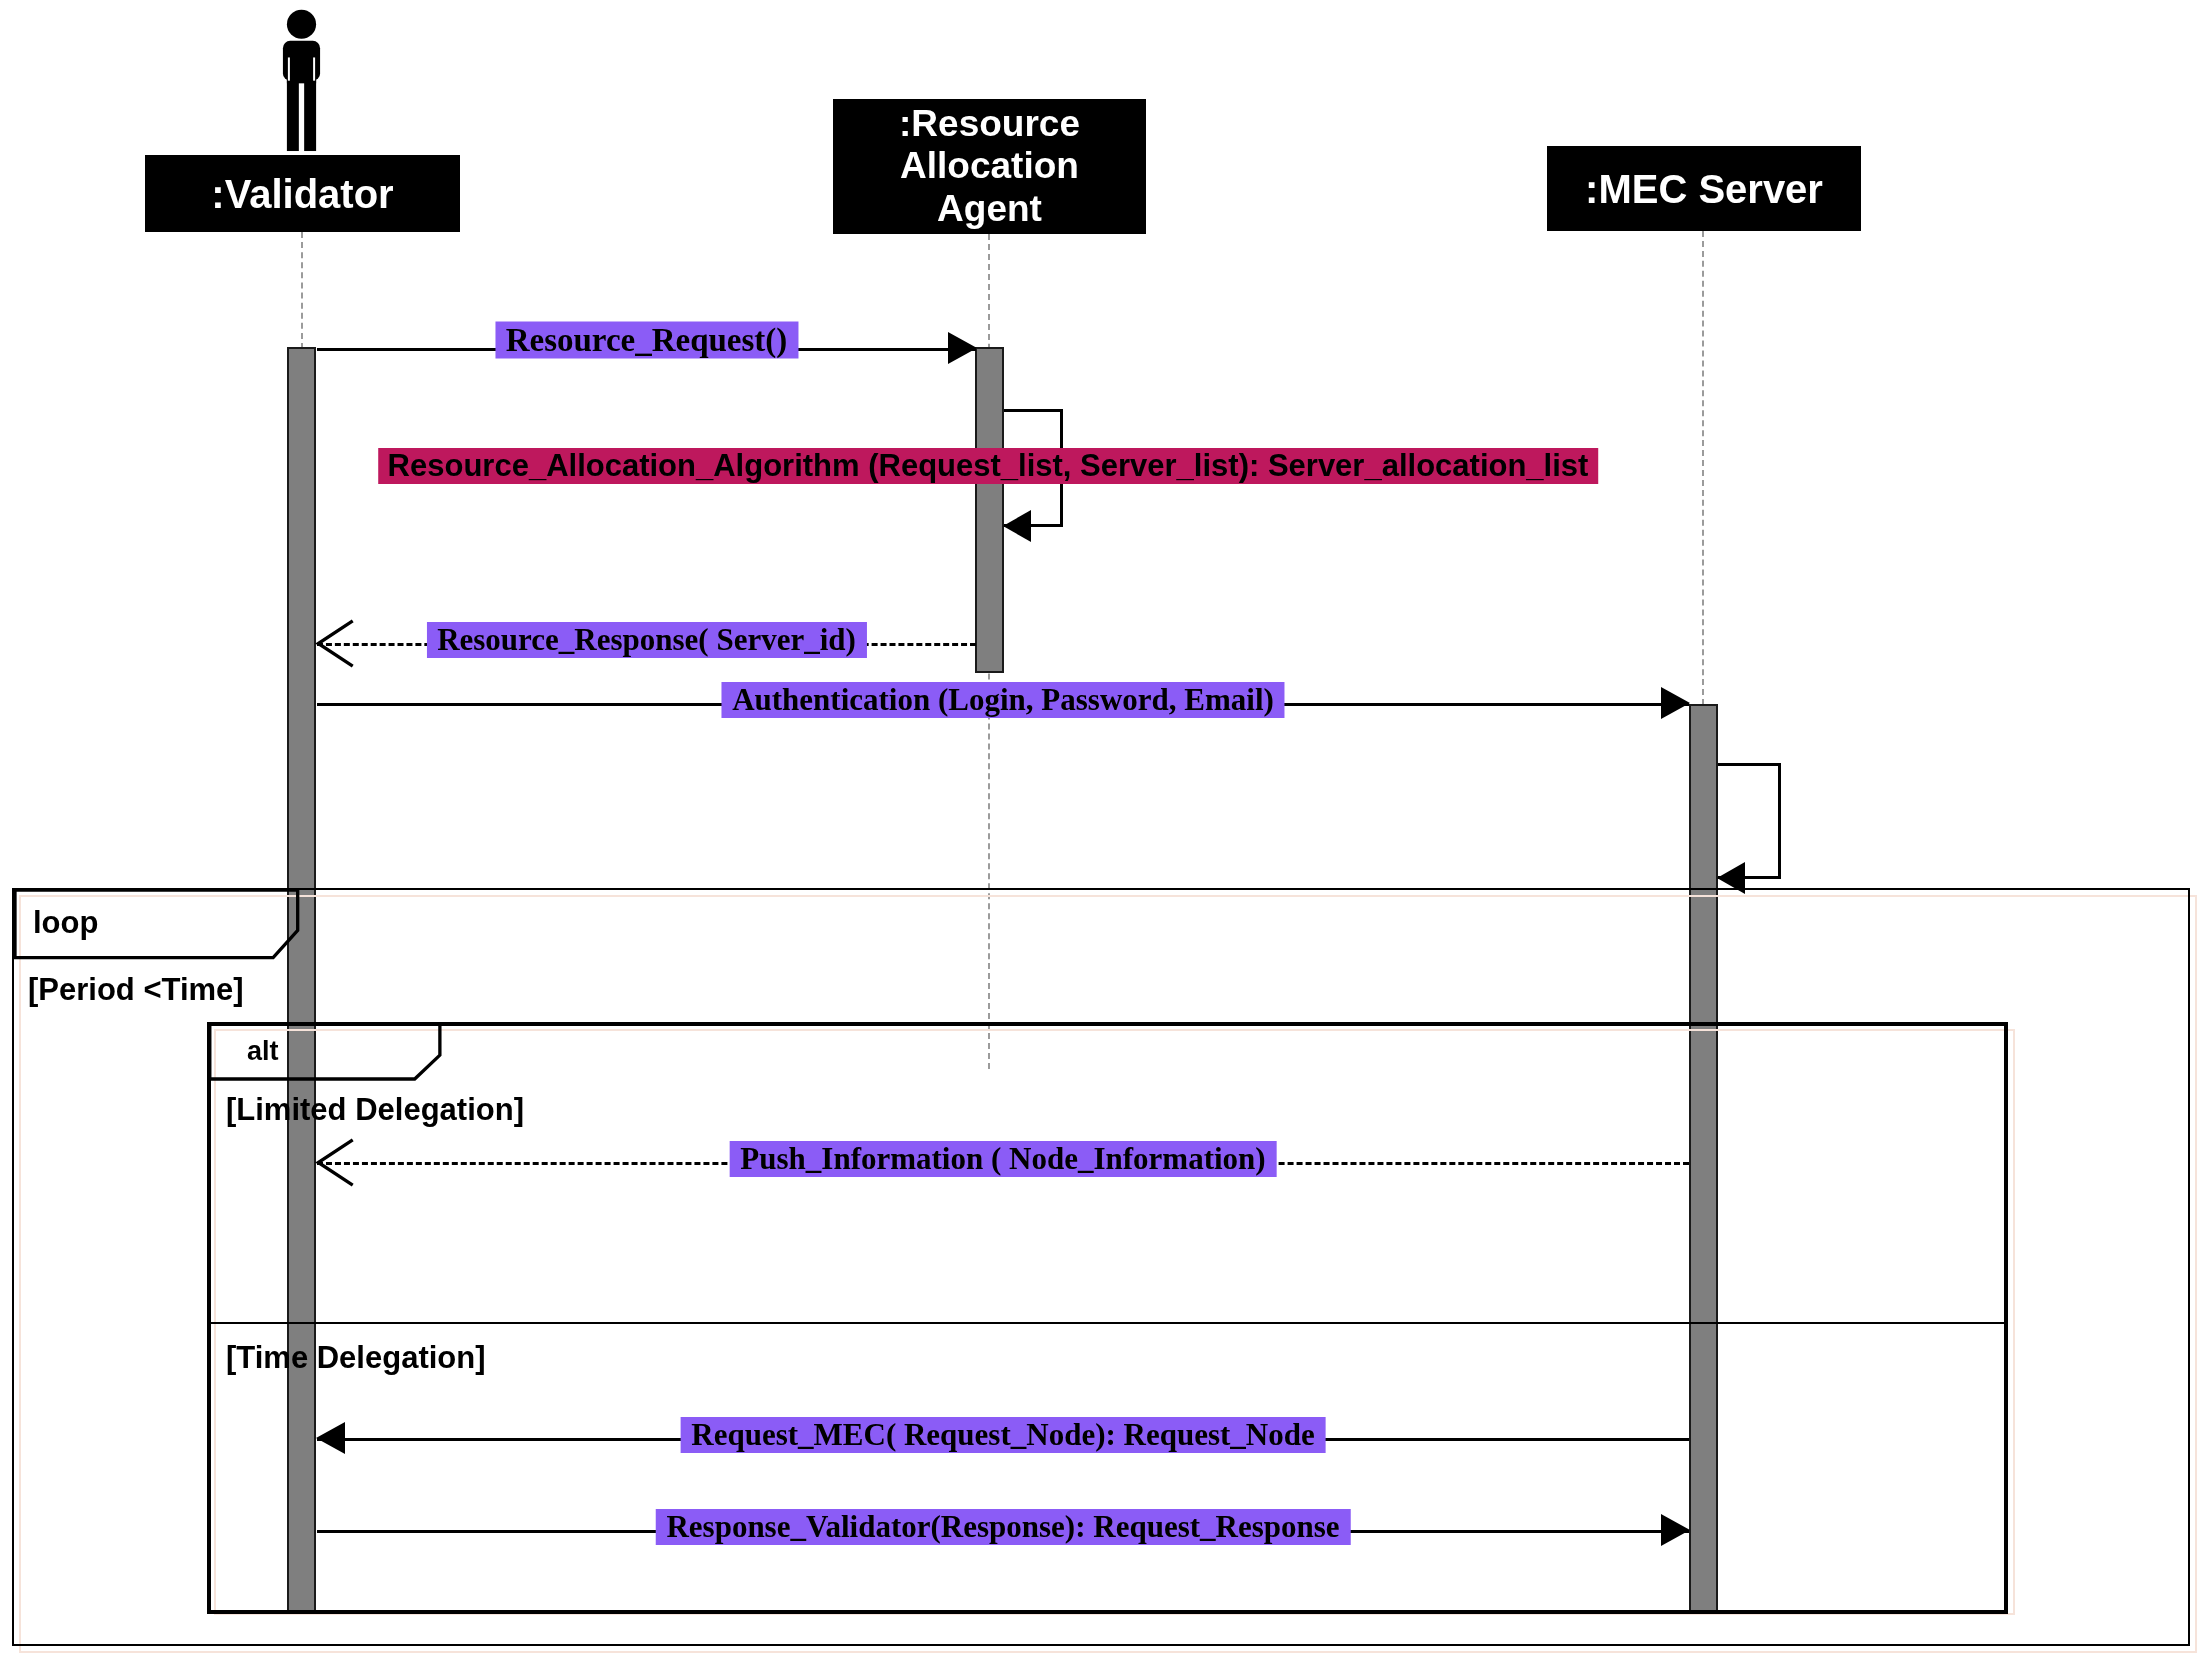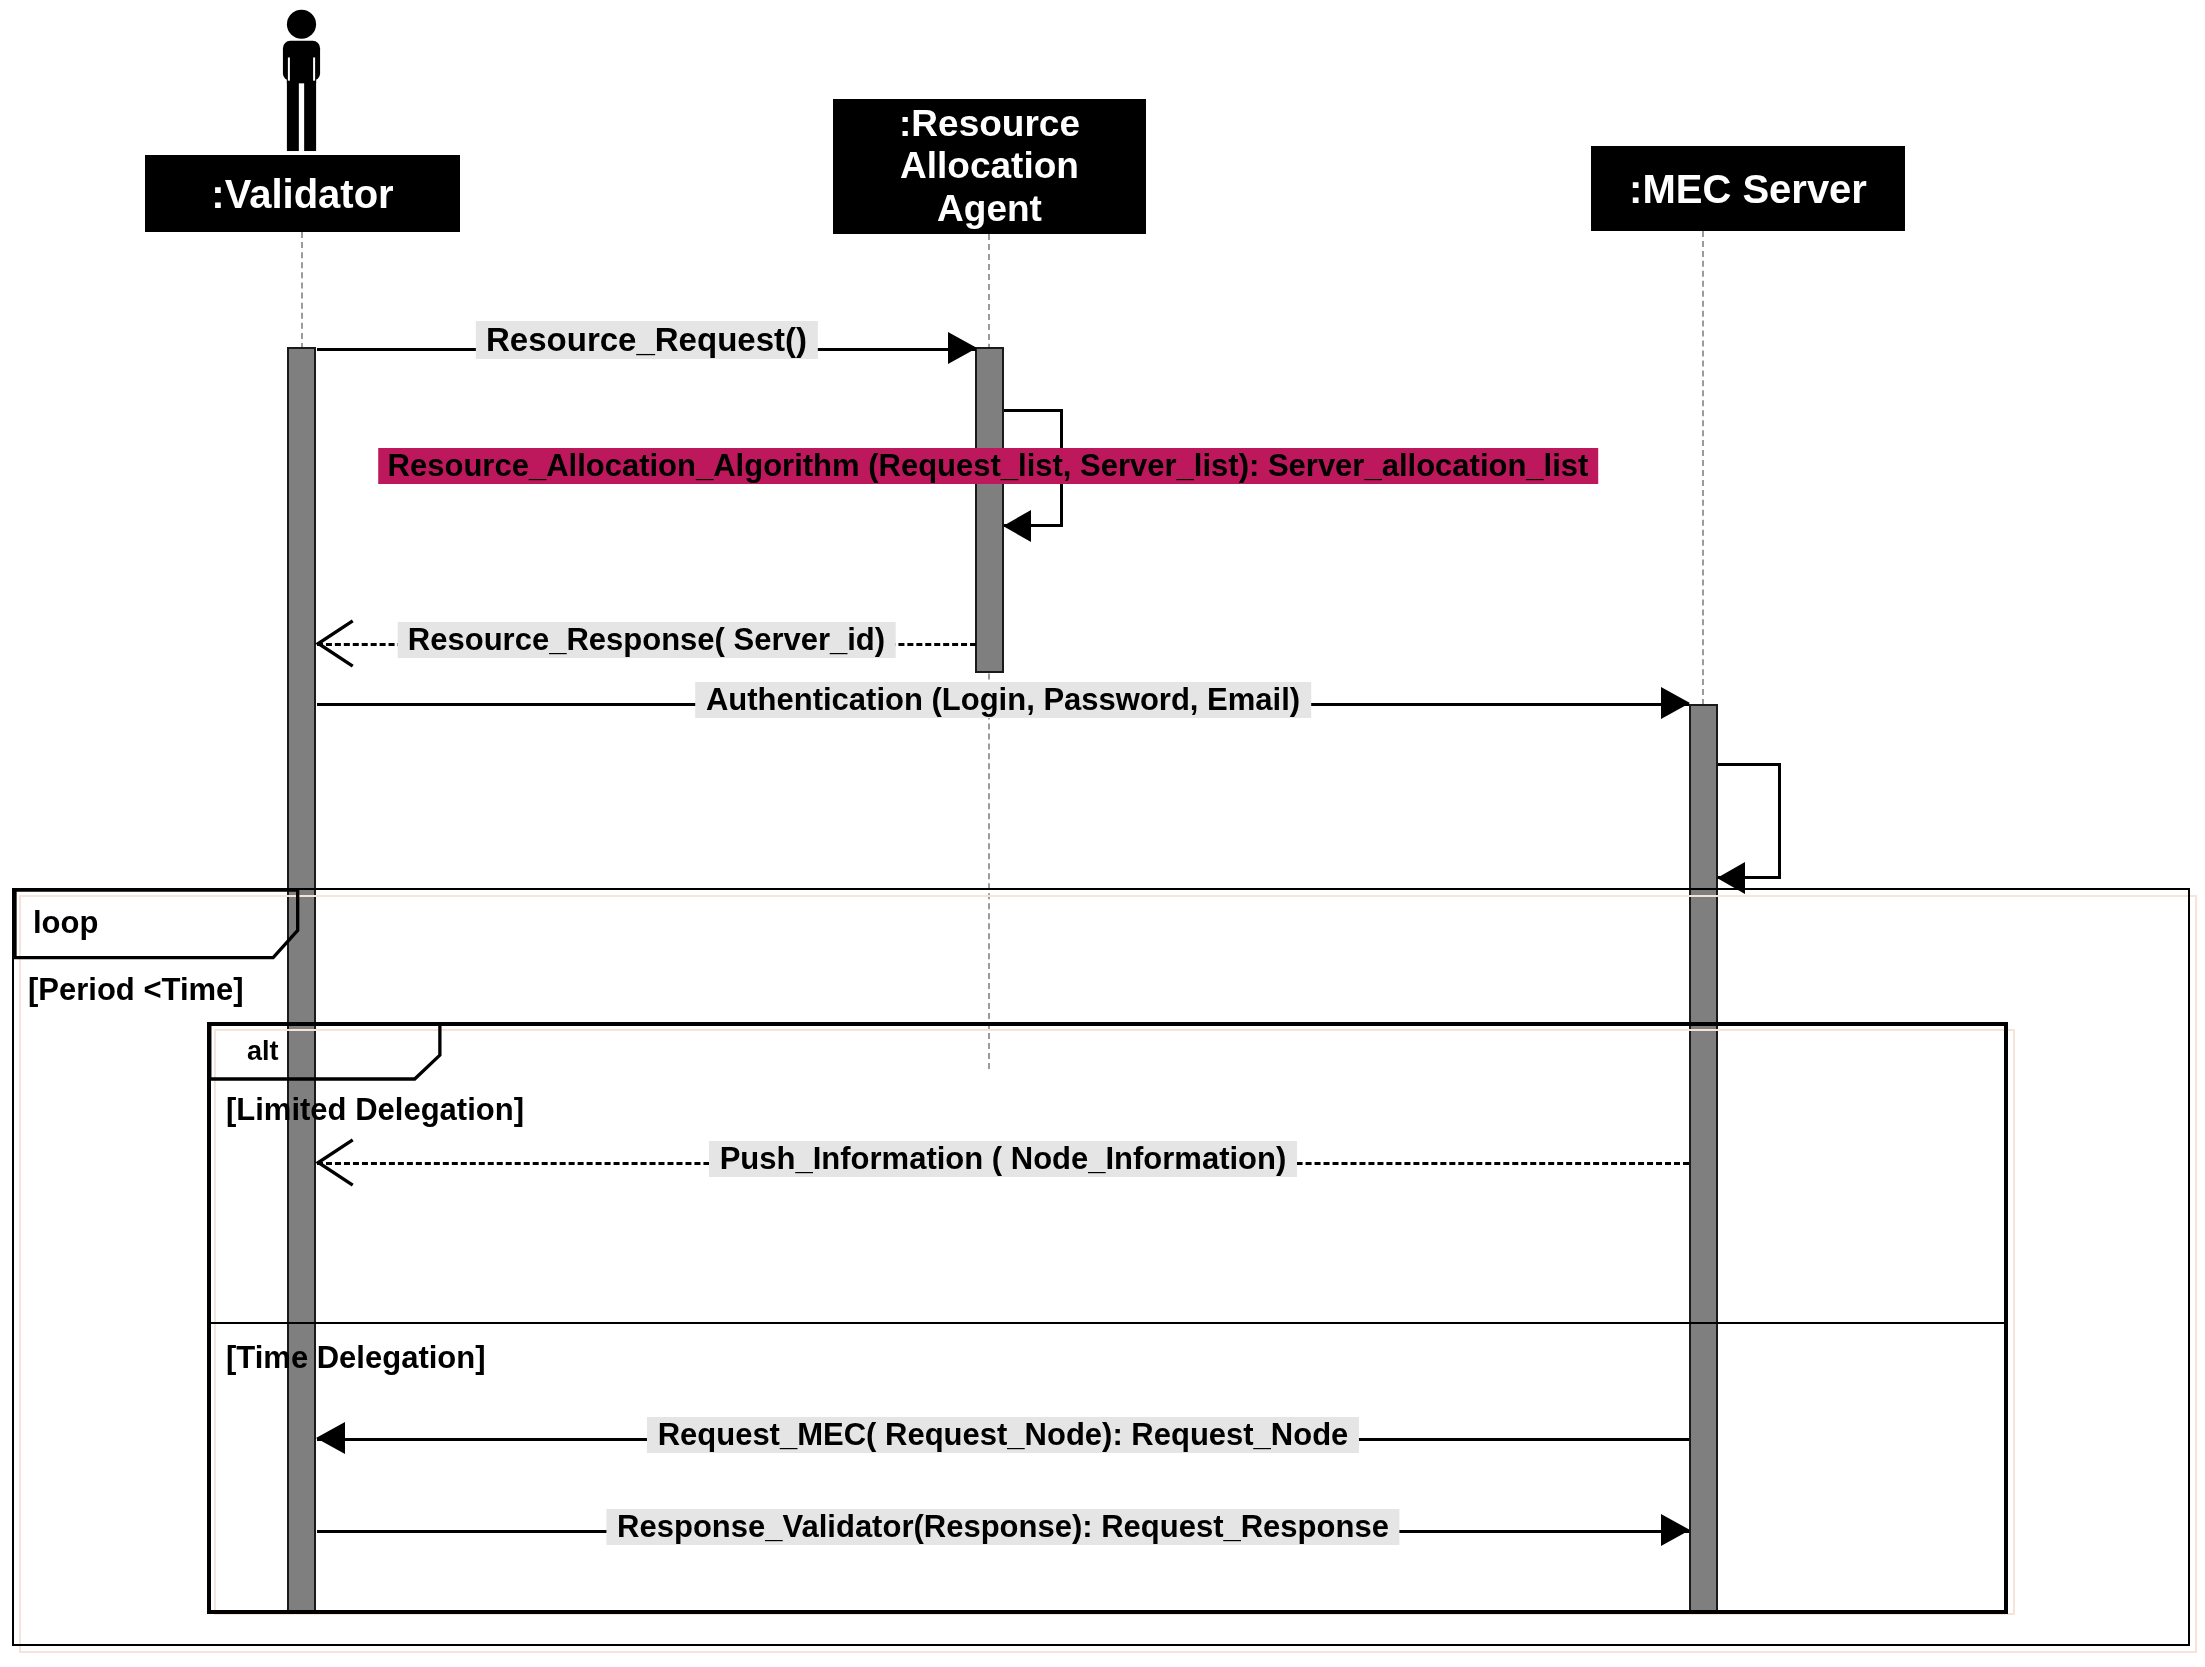--- a/index.html
+++ b/index.html
@@ -28,21 +28,21 @@
   .frag-tab{position:absolute;}
   .frag-op{position:absolute;font-size:31px;line-height:40px;white-space:nowrap;}
   .frag-op.alt-op{font-size:27px;}
   .guard{position:absolute;font-size:31px;line-height:40px;white-space:nowrap;}
   .divider{position:absolute;border-top:2.7px solid #000;height:0;}
   
   .msg{position:absolute;height:0;}
   .msg-line{position:absolute;left:0;right:0;top:-1.3px;border-top:3.3px solid #000;}
   .msg.dashed .msg-line{border-top-style:dashed;}
   .msg-label{position:absolute;left:50%;top:-4px;transform:translate(-50%,-50%);
-    background:#e5e5e5;padding:0 10.7px;white-space:nowrap;font-size:31px;}
+    background:#8b5cf6;padding:0 10.7px;white-space:nowrap;font-size:31px;font-family:Liberation Serif, serif;}
   .msg-label.big{font-size:33px;}
   .arrow{position:absolute;width:0;height:0;}
   .arrow.filled-right{right:-1.3px;top:-16.7px;border-top:16.7px solid transparent;border-bottom:16.7px solid transparent;border-left:29px solid #000;}
   .arrow.filled-left{left:-1.3px;top:-16.7px;border-top:16.7px solid transparent;border-bottom:16.7px solid transparent;border-right:29px solid #000;}
   .open-arrow{position:absolute;left:-2.7px;top:-27px;}
   
   .selfloop{position:absolute;border:3.3px solid #000;border-left:none;box-sizing:border-box;background:transparent;}
   .selfloop::after{content:"";position:absolute;left:-1.3px;bottom:-18px;width:0;height:0;
     border-top:16.7px solid transparent;border-bottom:16.7px solid transparent;border-right:28px solid #000;}
   .free-label{position:absolute;transform:translate(-50%,-50%);background:#be185d;padding:0 9.4px;
@@ -66,21 +66,21 @@
     <line x1="36" y1="74" x2="36" y2="109" stroke="#fff" stroke-width="3"></line>
     <line x1="74" y1="74" x2="74" y2="109" stroke="#fff" stroke-width="3"></line>
   </svg>
 
   <div class="pbox" style="left:145px;top:155px;width:315px;height:77px;">
     <span class="plabel">:Validator</span>
   </div>
   <div class="pbox multiline" style="left:833px;top:99px;width:313px;height:135px;">
     <span class="plabel">:Resource Allocation Agent</span>
   </div>
-  <div class="pbox" style="left:1547px;top:146px;width:314px;height:85px;margin-left:44px;">
+  <div class="pbox" style="left:1547px;top:146px;width:314px;height:85px;">
     <span class="plabel">:MEC Server</span>
   </div>
 
   <div class="activation" style="left:287px;top:347px;width:29px;height:1268px;"></div>
   <div class="activation" style="left:975px;top:347px;width:29px;height:326px;"></div>
   <div class="activation" style="left:1689px;top:704px;width:29px;height:910px;"></div>
 
   <div class="frag-shadow" style="left:18.7px;top:895px;width:2178px;height:758px;"></div>
   <div class="fragment" style="left:12px;top:888px;width:2178px;height:758px;"></div>
   <svg class="frag-tab" style="left:12px;top:888px;" width="290" height="73" viewBox="0 0 434 110">

